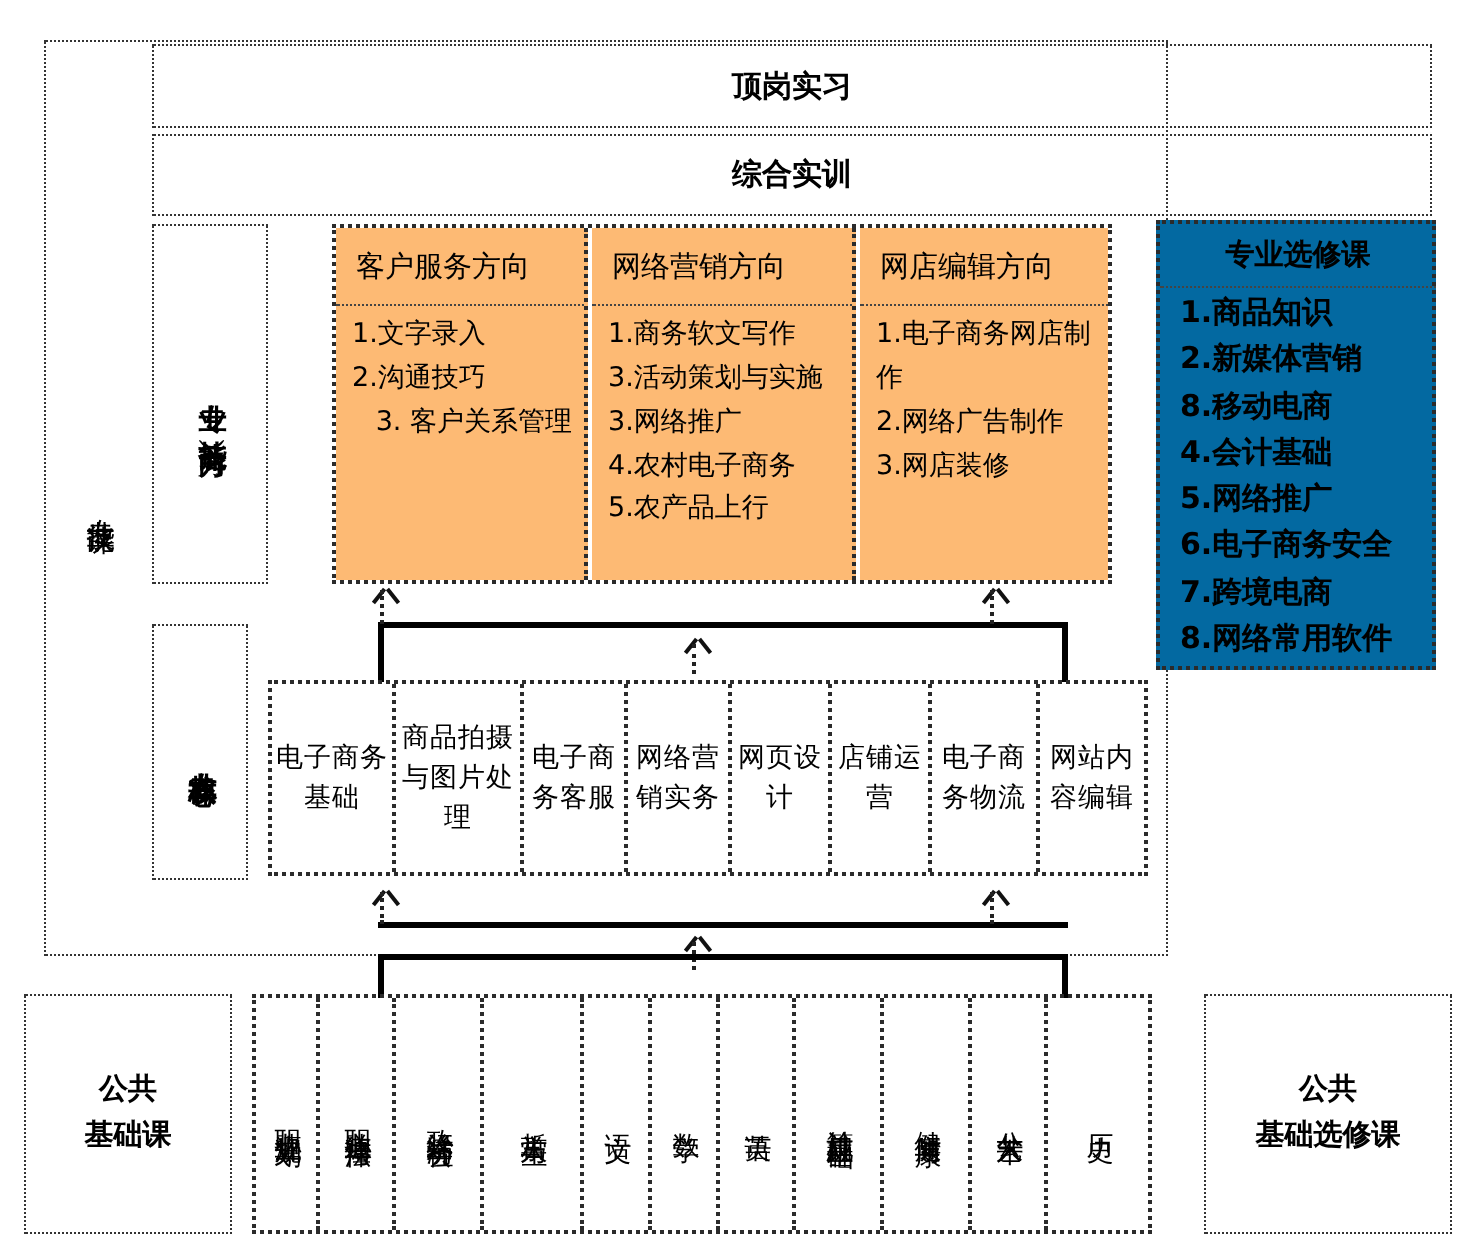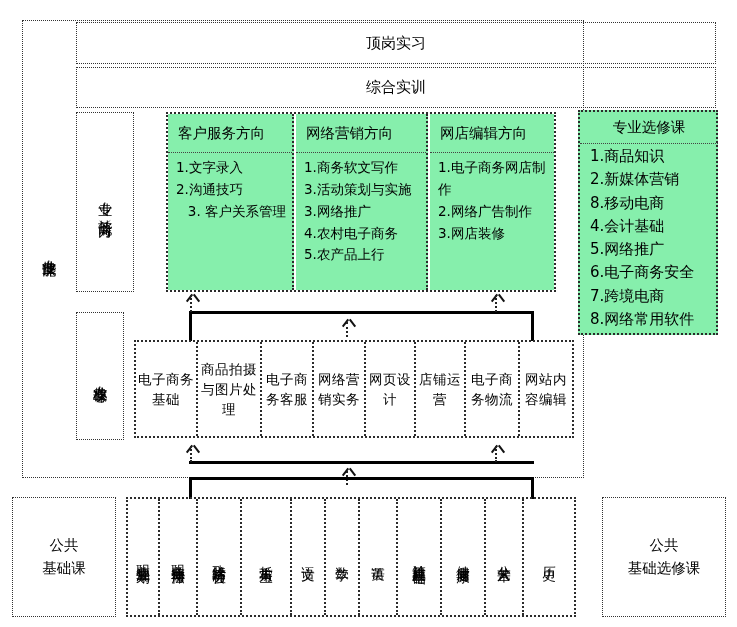--- a/index.html
+++ b/index.html
@@ -2,39 +2,39 @@
 <html><head>
 <meta charset="utf-8">
 <style>
   html,body{margin:0;padding:0;background:#ffffff;}
   body{
     width:737px;height:627px;position:relative;overflow:hidden;
     font-family:"DejaVu Sans","Liberation Sans",sans-serif;
     color:#000;
   }
   .abs{position:absolute;box-sizing:border-box;}
-  .dot{border:1px dotted #333;}
+  .dot{border:1px dotted #333;font-weight:bold;}
   .dotb{border:2px dotted #2b2b2b;}
   .cell{display:flex;align-items:center;justify-content:center;text-align:center;}
   .vtext{
     writing-mode:vertical-rl;text-orientation:upright;
     letter-spacing:1px;line-height:1.12;
   }
   .hline{background:#000;position:absolute;}
   .vline{background:#000;position:absolute;}
   
   .chev{position:absolute;}
   .chev i{position:absolute;display:block;width:9px;height:2px;background:#111;}
   .chev i.l{transform:rotate(-52deg);left:0;top:5px;}
   .chev i.r{transform:rotate(52deg);left:7px;top:5px;}
   .stem{position:absolute;border-left:2px dotted #222;}
   .title-lg{font-size:15px;}
   .lbl{font-size:14px;}
   .item{font-size:15px;line-height:1.55;}
-  .dirbox{background:#86efac;}
+  .dirbox{background:#fdba74;}
   .dirhead{
     border-bottom:1px dotted #444;height:38px;
     display:flex;align-items:center;padding-left:10px;font-size:14.5px;
   }
   .dirlist{padding:4px 6px 0 8px;}
   .dirlist div{font-size:13.5px;line-height:1.62;white-space:nowrap;}
   .corebox{background:#fff;}
   .corebox span{
     font-size:13.5px;line-height:1.5;display:block;text-align:center;
     letter-spacing:0.5px;
@@ -92,21 +92,21 @@
 
 <div class="abs dirbox" style="left:430px;top:114px;width:124px;height:176px;">
   <div class="dirhead">网店编辑方向</div>
   <div class="dirlist">
     <div style="white-space:normal;">1.电子商务网店制作</div>
     <div>2.网络广告制作</div>
     <div>3.网店装修</div>
   </div>
 </div>
 
-<div class="abs dotb" style="left:578px;top:110px;width:140px;height:225px;background:#86efac;">
+<div class="abs dotb" style="left:578px;top:110px;width:140px;height:225px;background:#0369a1;font-weight:bold;">
   <div class="abs" style="left:0;top:0;width:138px;height:32px;display:flex;align-items:center;justify-content:center;border-bottom:1px dotted #444;">
     <span style="font-size:14.5px;">专业选修课</span>
   </div>
   <div class="abs" style="left:10px;top:33px;width:128px;">
     <div class="item">1.商品知识</div>
     <div class="item">2.新媒体营销</div>
     <div class="item">8.移动电商</div>
     <div class="item">4.会计基础</div>
     <div class="item">5.网络推广</div>
     <div class="item">6.电子商务安全</div>

